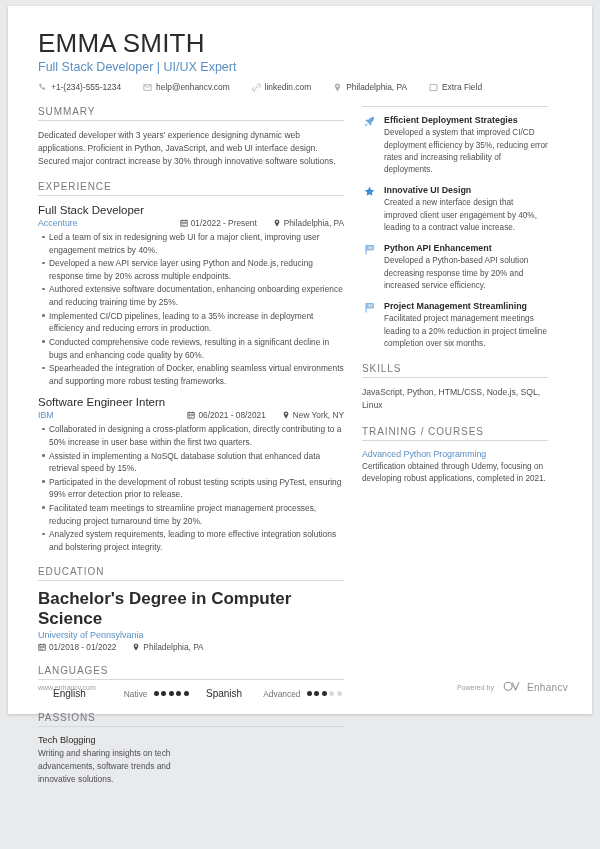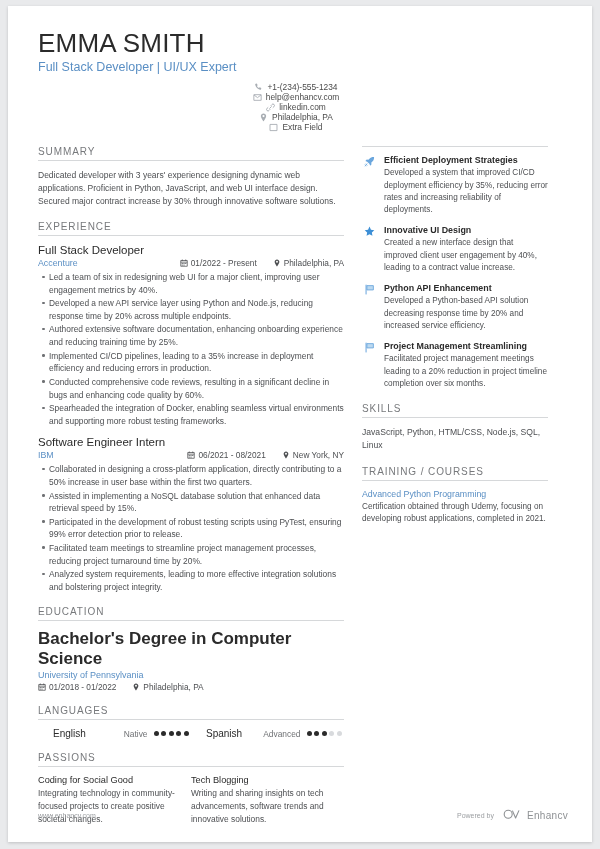--- a/index.html
+++ b/index.html
@@ -4,37 +4,37 @@
 <style>
   html,body{margin:0;padding:0;}
   body{
     width:600px;height:849px;
     background:#e9eaec;
     font-family:"Liberation Sans",sans-serif;
     -webkit-font-smoothing:antialiased;
   }
   .page{
     position:absolute;left:8px;top:6px;
-    width:584px;height:836px;
+    width:584px;height:708px;
     background:#ffffff;
     box-shadow:0 1px 3px rgba(0,0,0,.18);
     box-sizing:border-box;
   }
   .inner{
     position:absolute;left:30px;top:24px;right:24px;bottom:0;
   }
   
   .name{
     font-size:26px;font-weight:400;color:#2b2b2b;
     letter-spacing:.2px;line-height:1.05;margin:0 0 3px 0;
   }
   .title{
     font-size:12.5px;color:#5a8fc4;font-weight:400;margin-bottom:8px;
   }
-  .contacts{display:flex;align-items:center;flex-wrap:wrap;gap:0;flex-direction:column;}
+  .contacts{display:flex;align-items:flex-end;flex-wrap:wrap;gap:8px;}
   .contact{display:flex;align-items:center;margin-right:14px;}
   .contact .ci{
     width:9px;height:9px;margin-right:4px;display:inline-block;
     color:#9aa0a6;flex:0 0 auto;
   }
   .contact .ci svg{display:block;width:9px;height:9px;fill:#a8adb3;}
   .contact .ctext{font-size:8.4px;color:#4a4a4a;white-space:nowrap;}
 
   
   .cols{display:flex;margin-top:14px;}
@@ -319,24 +319,20 @@
                 </span>
               </div>
             </div>
         </div>
 
         <div>
           <div class="sechead">PASSIONS</div>
           <div class="secrule"></div>
           <div class="passions" id="passions-list">
               <div class="passion">
-                <div class="ptitle">Coding for Social Good</div>
-                <div class="pdesc">Integrating technology in community-focused projects to create positive societal changes.</div>
-              </div>
-              <div class="passion">
                 <div class="ptitle">Tech Blogging</div>
                 <div class="pdesc">Writing and sharing insights on tech advancements, software trends and innovative solutions.</div>
               </div>
             </div>
         </div>
 
       </div>
 
       <div class="colR">
 

